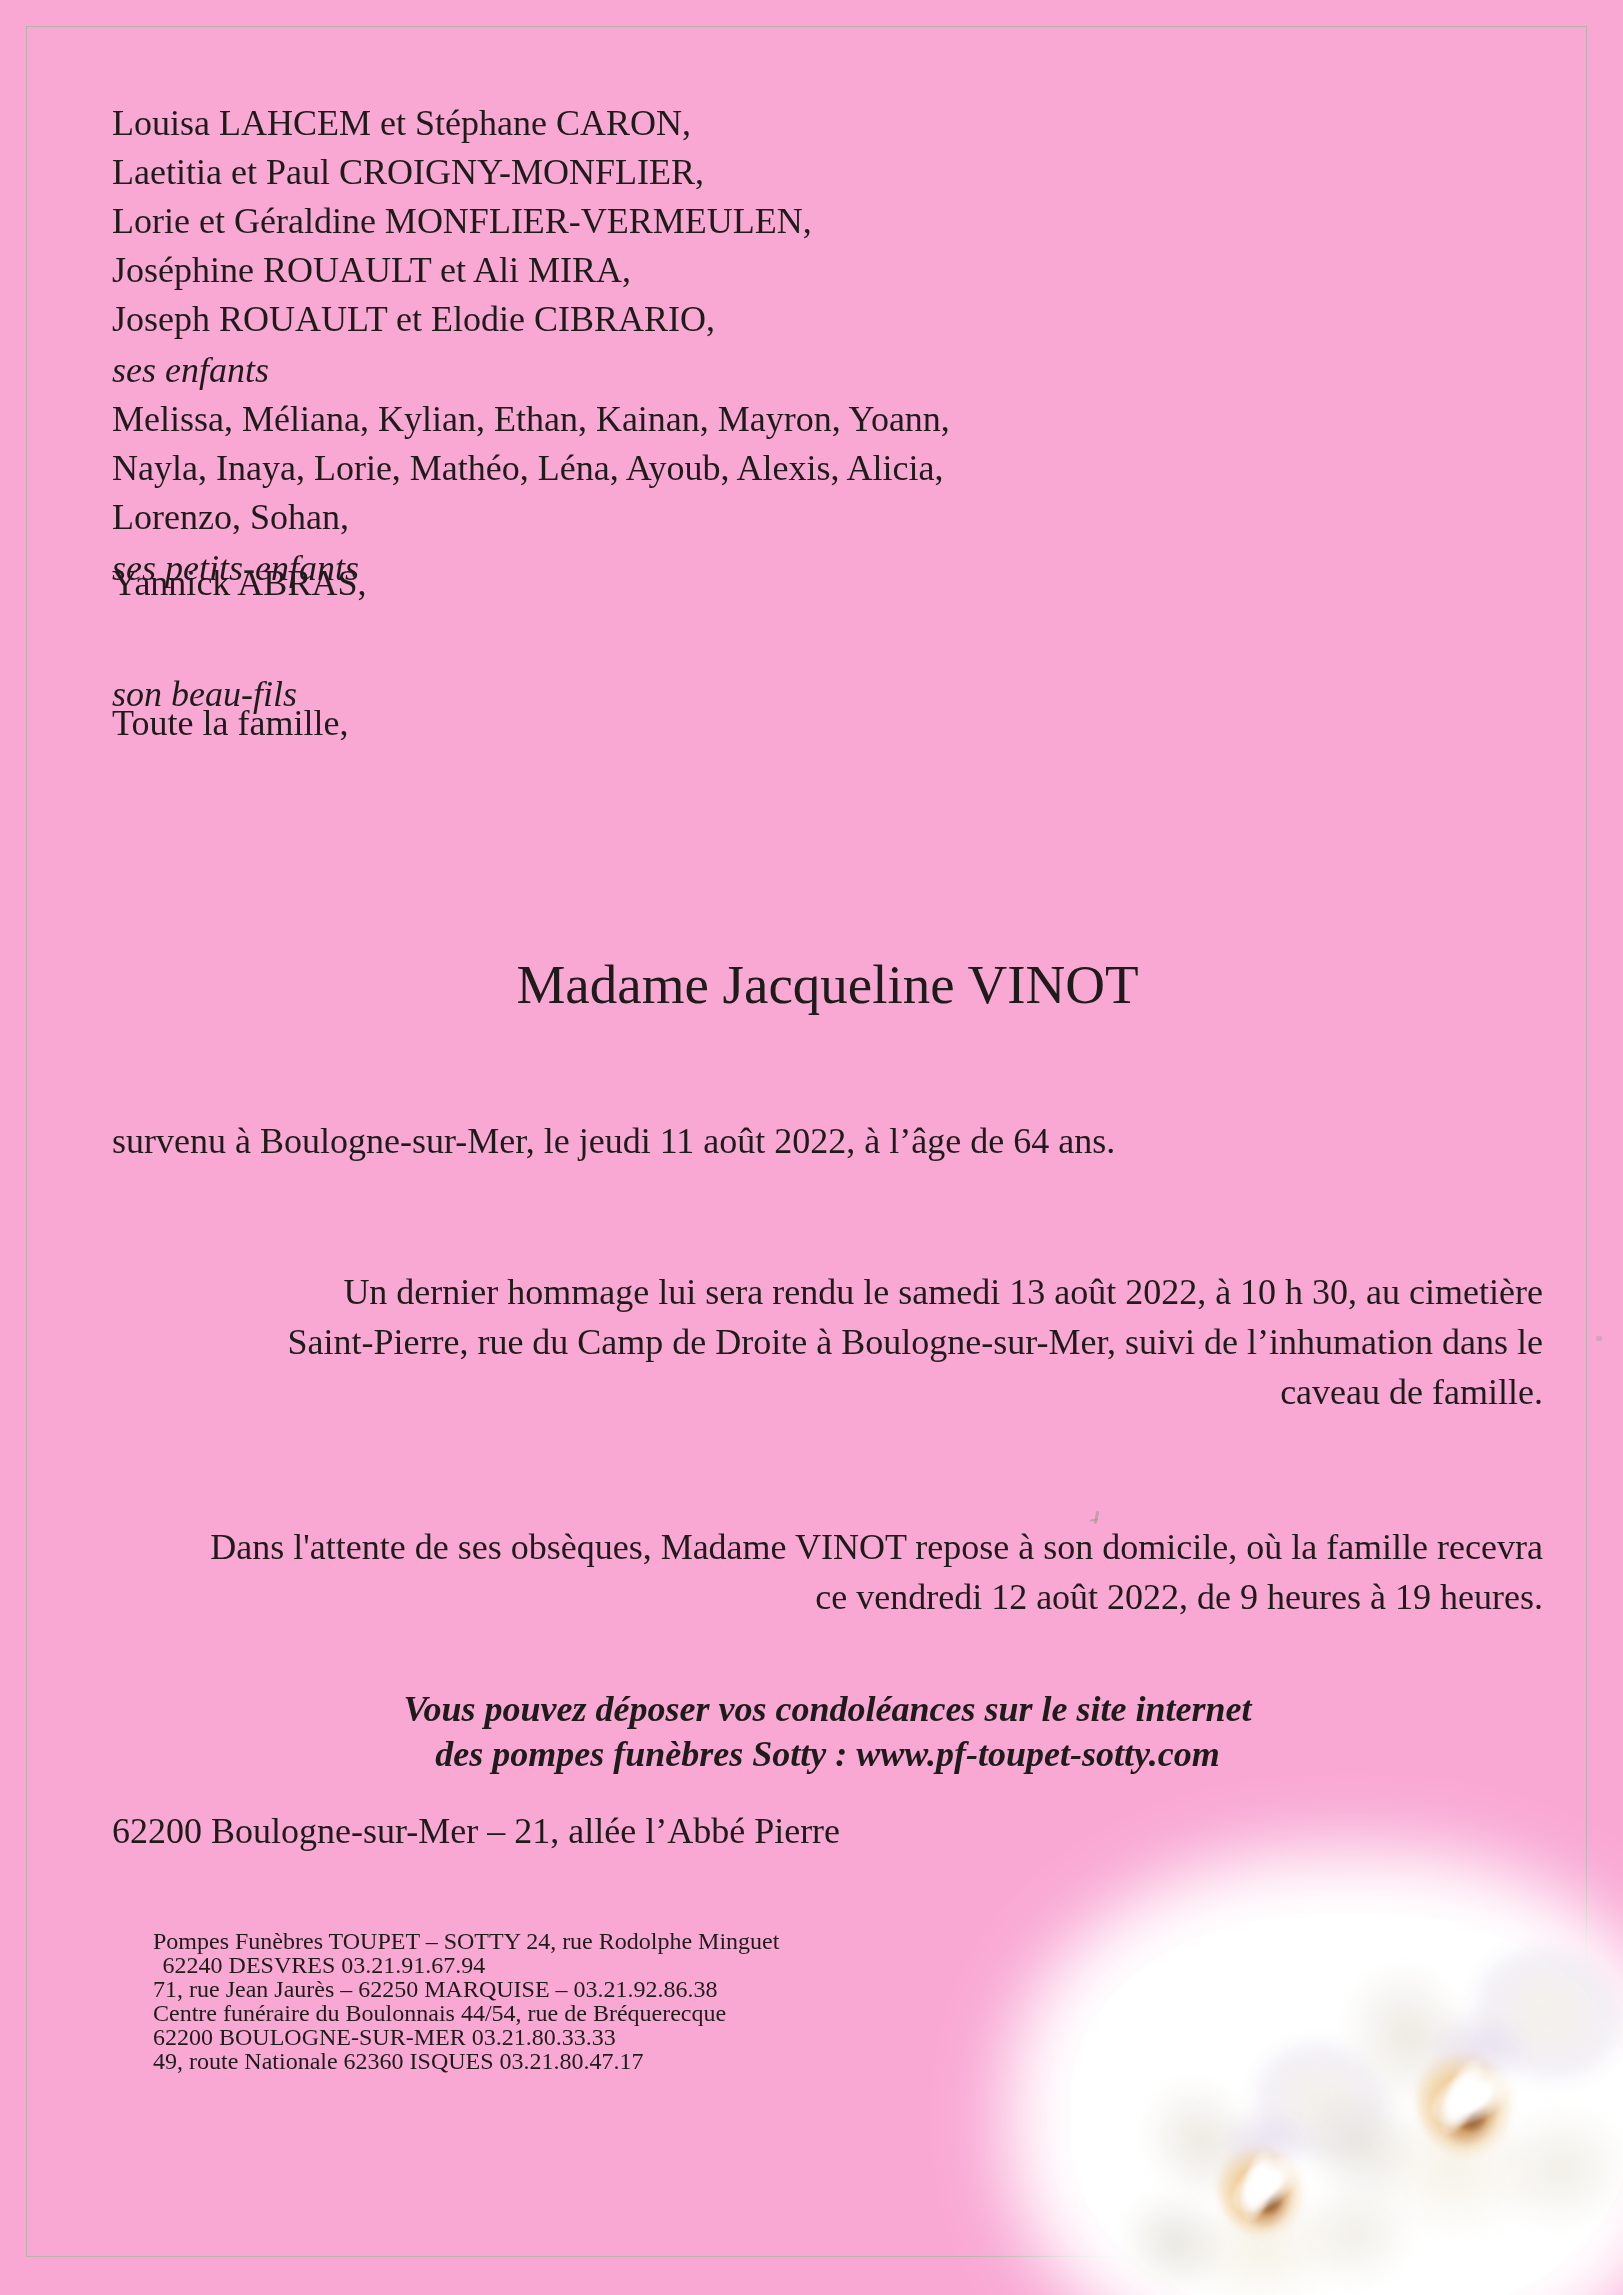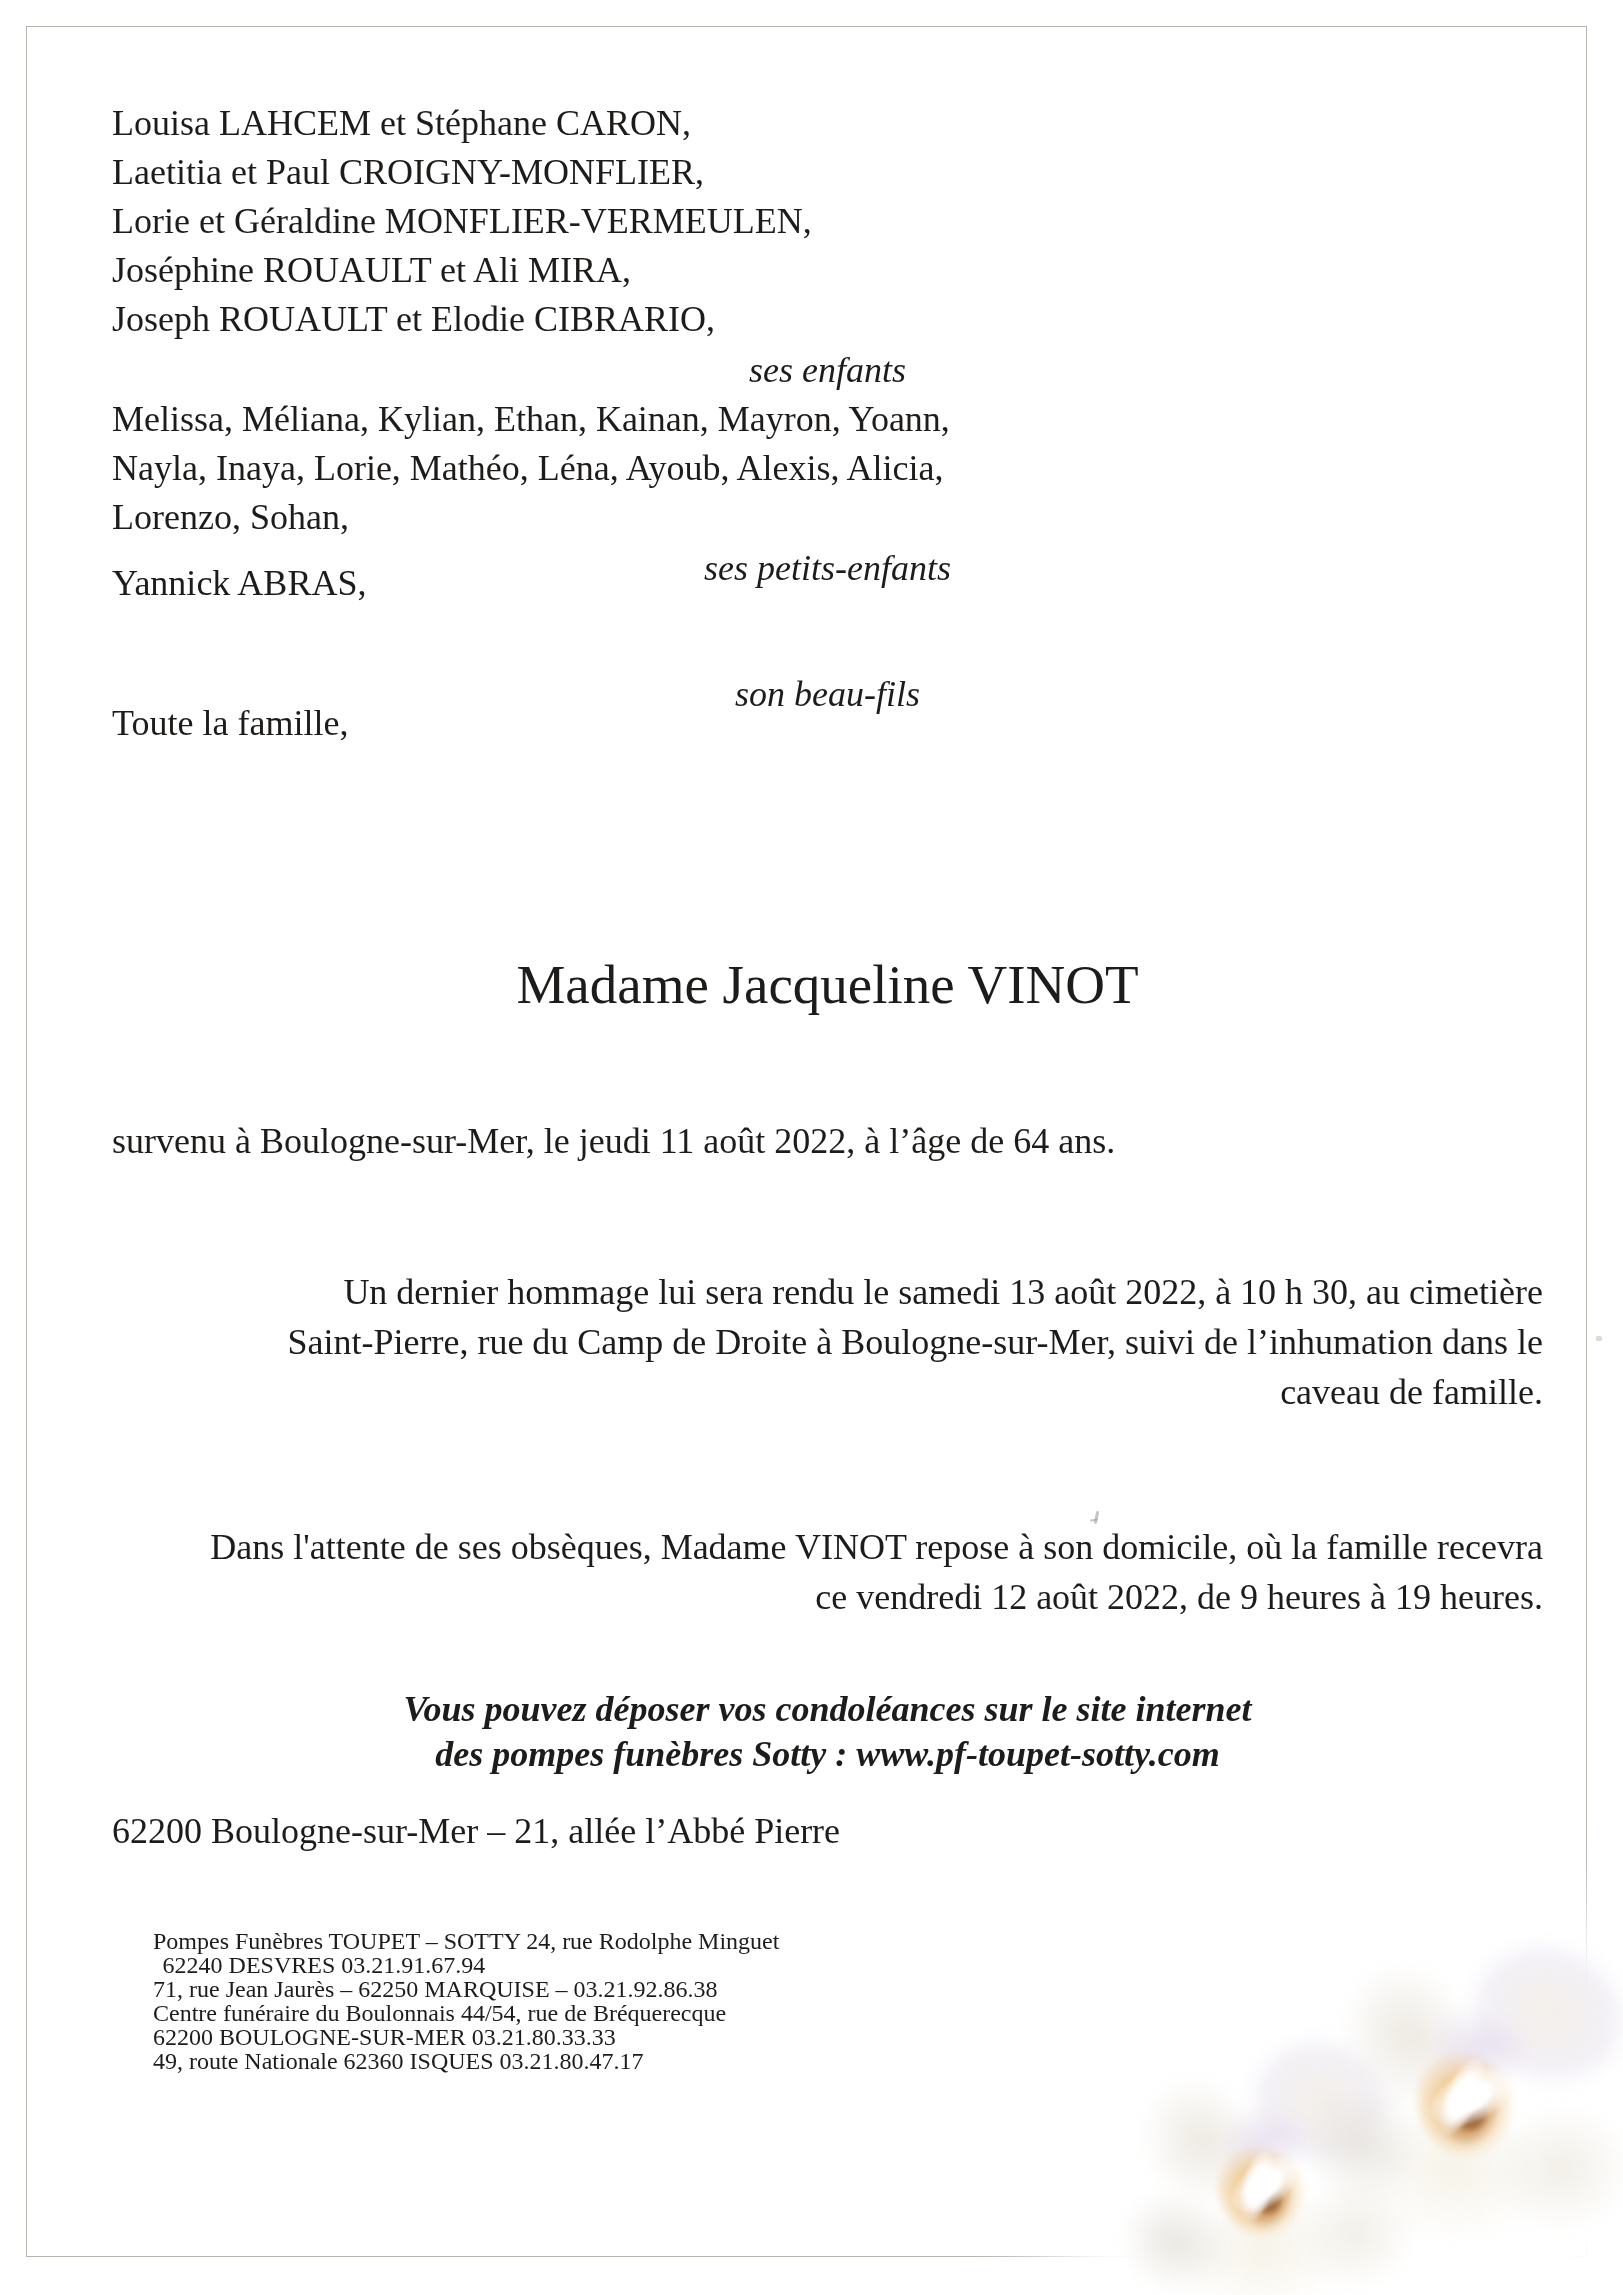--- a/index.html
+++ b/index.html
@@ -1,32 +1,32 @@
 <!DOCTYPE html>
 <html style="font-size:12.8px"><head>
 <meta charset="utf-8">
 <style>
   html,body{margin:0;padding:0;background:#e8e8e8;}
   .page{
     position:relative;
     width:1624px;height:2295px;
-    background:#ffffff;
+    background:#f9a8d4;
     overflow:hidden;
     font-family:"Liberation Serif", serif;
     color:#1e1c1a;
   }
   .frame{
     position:absolute;
     left:25.5px;top:26px;right:37px;bottom:38px;
     border:1.6px solid #b7b4ae;
     pointer-events:none;
   }
   .sec{position:absolute;left:112px;right:81px;}
   .line{white-space:nowrap;font-size:36px;line-height:49px;}
-  .sec-right{text-align:center;}
+  .sec-right{text-align:left;}
   .sec-right .line{font-style:italic;}
   .sec-center{text-align:center;}
   .announce .line{line-height:50px;}
   .para .line{line-height:50px;text-align:right;}
   .title{
     position:absolute;left:112px;right:81px;top:941px;
     text-align:center;font-weight:normal;font-size:55px;line-height:88px;
     white-space:nowrap;
   }
   .condolences .line{font-weight:bold;font-style:italic;line-height:45px;}

